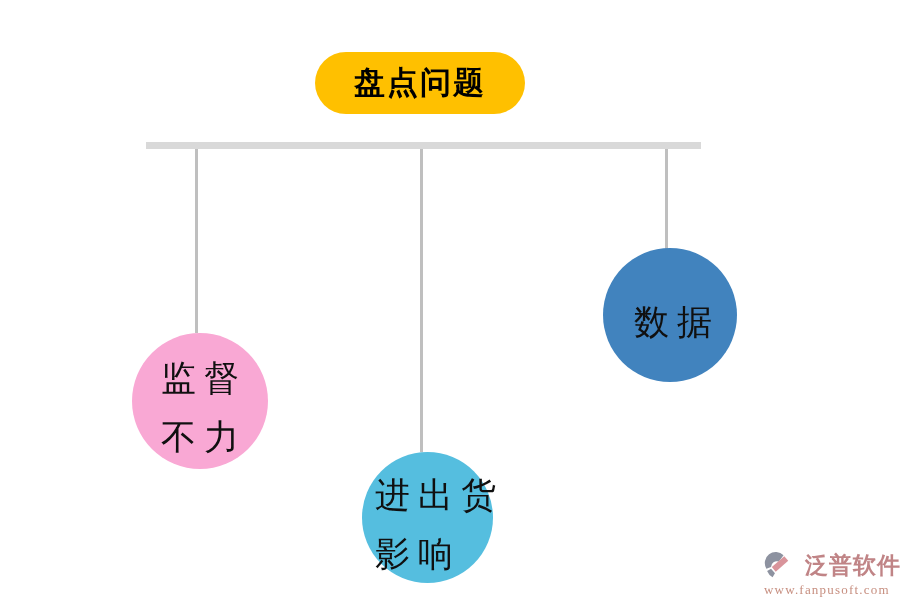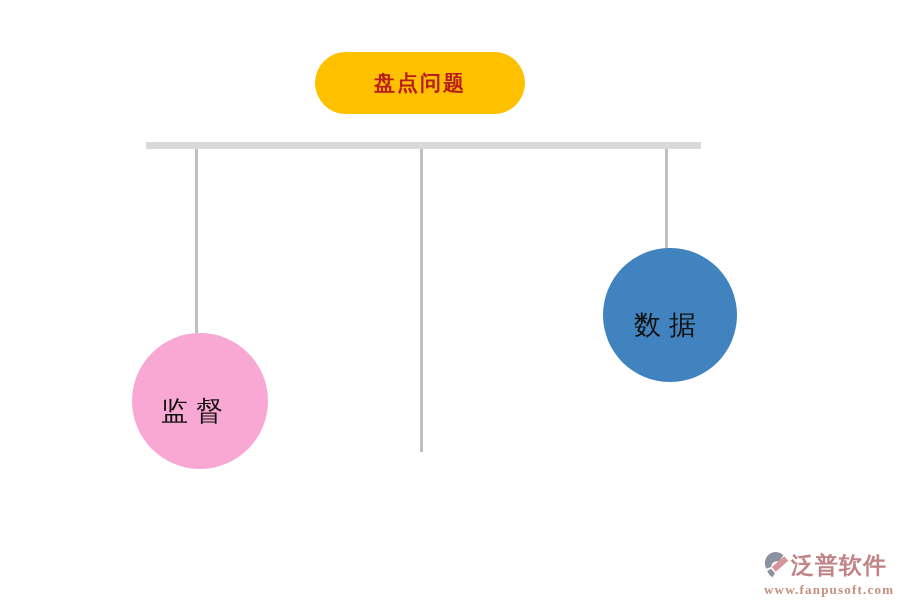--- a/index.html
+++ b/index.html
@@ -16,22 +16,22 @@
   .title-pill {
     position: absolute;
     left: 315px; top: 52px;
     width: 210px; height: 62px;
     border-radius: 31px;
     display: flex; align-items: center; justify-content: center;
   }
   .title-pill span {
     font-family: Liberation Sans, sans-serif;
     font-weight: bold;
-    font-size: 21px;
-    color: #b91c1c;
+    font-size: 31px;
+    color: #000000;
     letter-spacing: 2px;
   }
 
   
   .hbar {
     position: absolute;
     left: 146px; top: 142px;
     width: 555px; height: 7px;
   }
 
@@ -45,50 +45,50 @@
   .circle {
     position: absolute;
     border-radius: 50%;
     box-sizing: border-box;
     display: flex;
     flex-direction: column;
     justify-content: center;
     align-items: flex-start;
   }
   .circle .line {
-    font-family: Liberation Sans, sans-serif;
-    font-size: 27px;
+    font-family: Liberation Mono, monospace;
+    font-size: 35px;
     line-height: 39px;
     letter-spacing: 8px;
     color: #101010;
     white-space: nowrap;
     margin-top: 20px;
   }
   .circle-1 { left: 132px; top: 333px; width: 136px; height: 136px; padding-left: 29px; }
   .circle-2 { left: 362px; top: 452px; width: 131px; height: 131px; padding-left: 13px; }
   .circle-3 { left: 603px; top: 248px; width: 134px; height: 134px; padding-left: 31px; }
 
   
   .watermark {
     position: absolute;
     left: 764px; top: 550px;
     display: flex;
     flex-direction: column;
   }
-  .wm-row { display: flex; align-items: center; gap: 2px; }
+  .wm-row { display: flex; align-items: center; gap: 16px; }
   .wm-brand {
     font-family: "Liberation Serif", serif;
     font-weight: bold;
     font-size: 23px;
     letter-spacing: 1px;
     white-space: nowrap;
   }
   .wm-url {
     font-family: "Liberation Serif", serif;
-    font-weight: bold;
+    font-weight: normal;
     font-size: 13px;
     letter-spacing: 1.2px;
     margin-top: 1px;
     white-space: nowrap;
   }
   .wm-icon { flex: 0 0 auto; }
 </style>
 </head>
 <body>
 
@@ -99,22 +99,27 @@
   </div>
 
   <div class="hbar" style="background-color: rgb(217, 217, 217);"></div>
 
   <div class="vline vline-1" style="background-color: rgb(191, 191, 191);"></div>
   <div class="vline vline-2" style="background-color: rgb(191, 191, 191);"></div>
   <div class="vline vline-3" style="background-color: rgb(191, 191, 191);"></div>
 
   <div class="circle circle-1" style="background-color: #f9a8d4;">
     <span class="line">监督</span>
+    <span class="line">不力</span>
   </div>
 
+  <div class="circle circle-2" style="background-color: rgb(85, 190, 223);">
+    <span class="line">进出货</span>
+    <span class="line">影响</span>
+  </div>
 
   <div class="circle circle-3" style="background-color: rgb(65, 131, 190);">
     <span class="line">数据</span>
   </div>
 
   <div class="watermark">
     <div class="wm-row">
       <svg class="wm-icon" width="25" height="27" viewBox="0 0 32 34" aria-hidden="true">
         <path fill="#8D92A0" d="M3,21 A14,14 0 0 1 25,4 L19,12 A7.5,7.5 0 0 0 9,19 Z"></path>
         <path fill="#D9949B" d="M26,5 L31,11 L15,25 L10,19 Z"></path>

